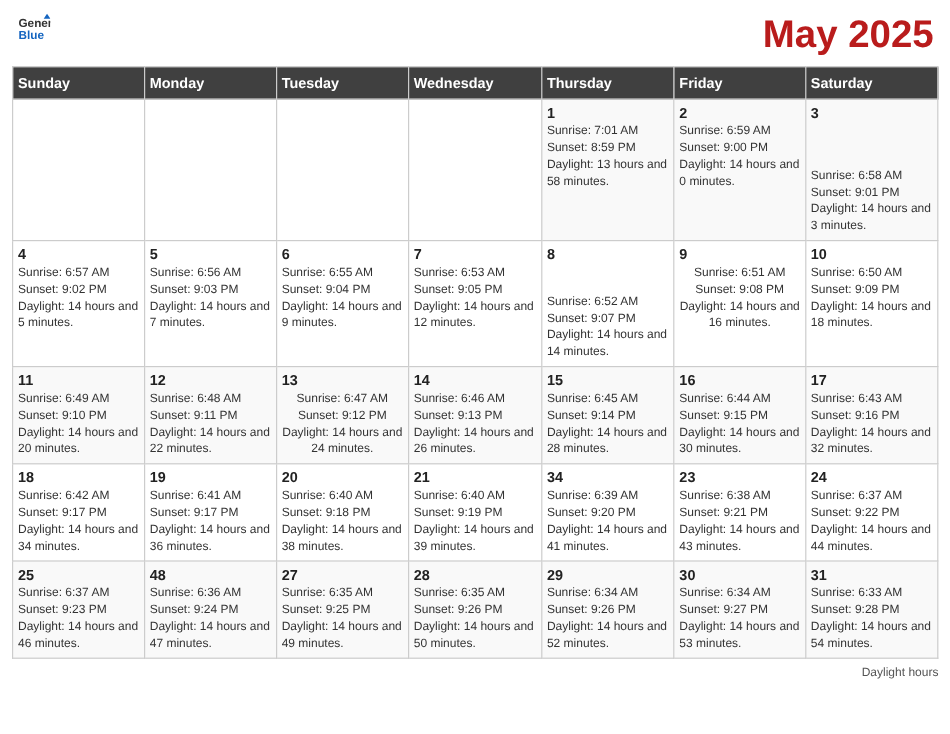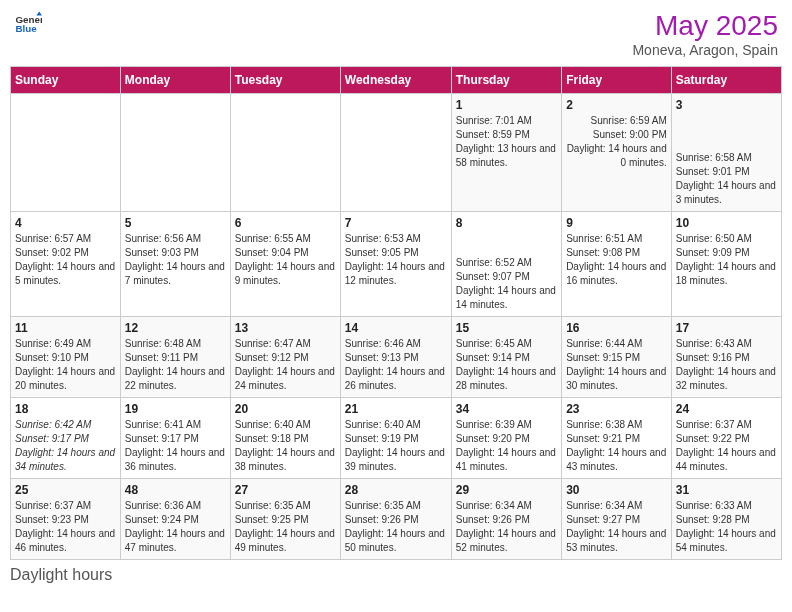--- a/index.html
+++ b/index.html
@@ -23,35 +23,35 @@
       gap: 4px;
     }
     .logo-icon {
       width: 28px;
       height: 28px;
     }
     .title-area {
       text-align: right;
     }
     .month-title {
-      font-size: 28px;
-      font-weight: normal;
-      color: #a21caf;
+      font-size: 32px;
+      font-weight: bold;
+      color: #b91c1c;
     }
     .location-title {
       font-size: 14px;
       color: #555;
     }
     table {
       width: 100%;
       border-collapse: collapse;
       font-size: 10.5px;
     }
     thead tr th {
-      background-color: #be185d;
+      background-color: #404040;
       color: #fff;
       padding: 6px 4px;
       text-align: left;
       font-size: 12px;
       border: 1px solid #ccc;
     }
     tbody tr td {
       border: 1px solid #ccc;
       vertical-align: top;
       padding: 4px;
@@ -71,39 +71,38 @@
     .day-info {
       font-size: 10px;
       color: #333;
       line-height: 1.4;
     }
     .empty-cell {
       background: #fff !important;
     }
     .footer {
       margin-top: 6px;
-      font-size: 16px;
+      font-size: 10px;
       color: #555;
-      text-align: left;
+      text-align: right;
     }
   </style>
 </head>
 <body>
 
 <div class="header">
   <div class="logo">
     <svg class="logo-icon" viewBox="0 0 40 40" xmlns="http://www.w3.org/2000/svg">
       <text x="2" y="18" font-size="14" font-weight="bold" fill="#333" font-family="Arial">General</text>
       <text x="2" y="32" font-size="14" font-weight="bold" fill="#1565c0" font-family="Arial">Blue</text>
       <polygon points="32,8 40,8 36,2" fill="#1565c0"></polygon>
     </svg>
   </div>
   <div class="title-area">
     <div class="month-title">May 2025</div>
-    <div class="location-title">Moneva, Aragon, Spain</div>
   </div>
 </div>
 
 <table>
   <thead>
     <tr>
     <th>Sunday</th>
         <th>Monday</th>
         <th>Tuesday</th>
         <th>Wednesday</th>
@@ -119,21 +118,21 @@
         <td class="empty-cell"></td>
         <td class="empty-cell"></td>
         <td>
           <div class="day-number">1</div>
           <div class="day-info" style="white-space: pre-line;">Sunrise: 7:01 AM
 Sunset: 8:59 PM
 Daylight: 13 hours and 58 minutes.</div>
         </td>
         <td>
           <div class="day-number">2</div>
-          <div class="day-info" style="white-space: pre-line; text-align: right;">Sunrise: 6:59 AM
+          <div class="day-info" style="white-space: pre-line;">Sunrise: 6:59 AM
 Sunset: 9:00 PM
 Daylight: 14 hours and 0 minutes.</div>
         </td>
         <td>
           <div class="day-number">3</div>
           <div class="day-info" style="white-space: pre-line; margin-top: 39px;">Sunrise: 6:58 AM
 Sunset: 9:01 PM
 Daylight: 14 hours and 3 minutes.</div>
         </td>
       </tr>
@@ -163,21 +162,21 @@
 Daylight: 14 hours and 12 minutes.</div>
         </td>
         <td>
           <div class="day-number">8</div>
           <div class="day-info" style="white-space: pre-line; margin-top: 26px;">Sunrise: 6:52 AM
 Sunset: 9:07 PM
 Daylight: 14 hours and 14 minutes.</div>
         </td>
         <td>
           <div class="day-number">9</div>
-          <div class="day-info" style="white-space: pre-line;">Sunrise: 6:51 AM
+          <div class="day-info" style="white-space: pre-line; text-align: center;">Sunrise: 6:51 AM
 Sunset: 9:08 PM
 Daylight: 14 hours and 16 minutes.</div>
         </td>
         <td>
           <div class="day-number">10</div>
           <div class="day-info" style="white-space: pre-line;">Sunrise: 6:50 AM
 Sunset: 9:09 PM
 Daylight: 14 hours and 18 minutes.</div>
         </td>
       </tr>
@@ -189,21 +188,21 @@
 Daylight: 14 hours and 20 minutes.</div>
         </td>
         <td>
           <div class="day-number">12</div>
           <div class="day-info" style="white-space: pre-line;">Sunrise: 6:48 AM
 Sunset: 9:11 PM
 Daylight: 14 hours and 22 minutes.</div>
         </td>
         <td>
           <div class="day-number">13</div>
-          <div class="day-info" style="white-space: pre-line;">Sunrise: 6:47 AM
+          <div class="day-info" style="white-space: pre-line; text-align: center;">Sunrise: 6:47 AM
 Sunset: 9:12 PM
 Daylight: 14 hours and 24 minutes.</div>
         </td>
         <td>
           <div class="day-number">14</div>
           <div class="day-info" style="white-space: pre-line;">Sunrise: 6:46 AM
 Sunset: 9:13 PM
 Daylight: 14 hours and 26 minutes.</div>
         </td>
         <td>
@@ -221,21 +220,21 @@
         <td>
           <div class="day-number">17</div>
           <div class="day-info" style="white-space: pre-line;">Sunrise: 6:43 AM
 Sunset: 9:16 PM
 Daylight: 14 hours and 32 minutes.</div>
         </td>
       </tr>
       <tr>
         <td>
           <div class="day-number">18</div>
-          <div class="day-info" style="white-space: pre-line; font-style: italic;">Sunrise: 6:42 AM
+          <div class="day-info" style="white-space: pre-line;">Sunrise: 6:42 AM
 Sunset: 9:17 PM
 Daylight: 14 hours and 34 minutes.</div>
         </td>
         <td>
           <div class="day-number">19</div>
           <div class="day-info" style="white-space: pre-line;">Sunrise: 6:41 AM
 Sunset: 9:17 PM
 Daylight: 14 hours and 36 minutes.</div>
         </td>
         <td>

